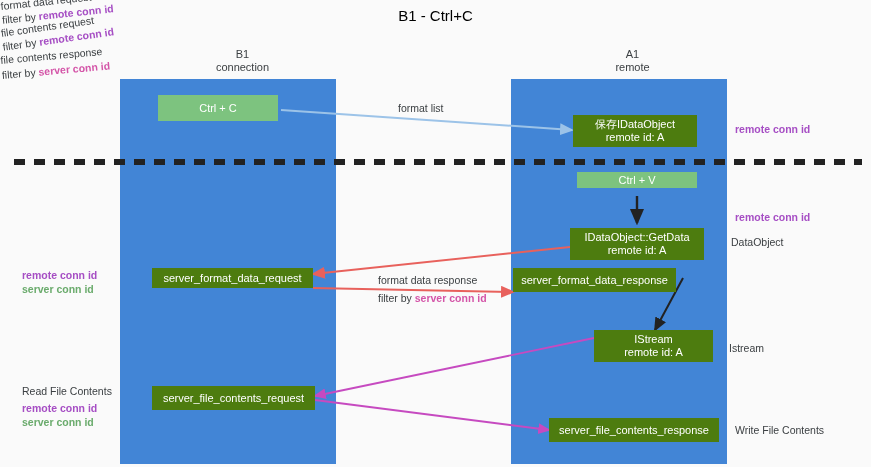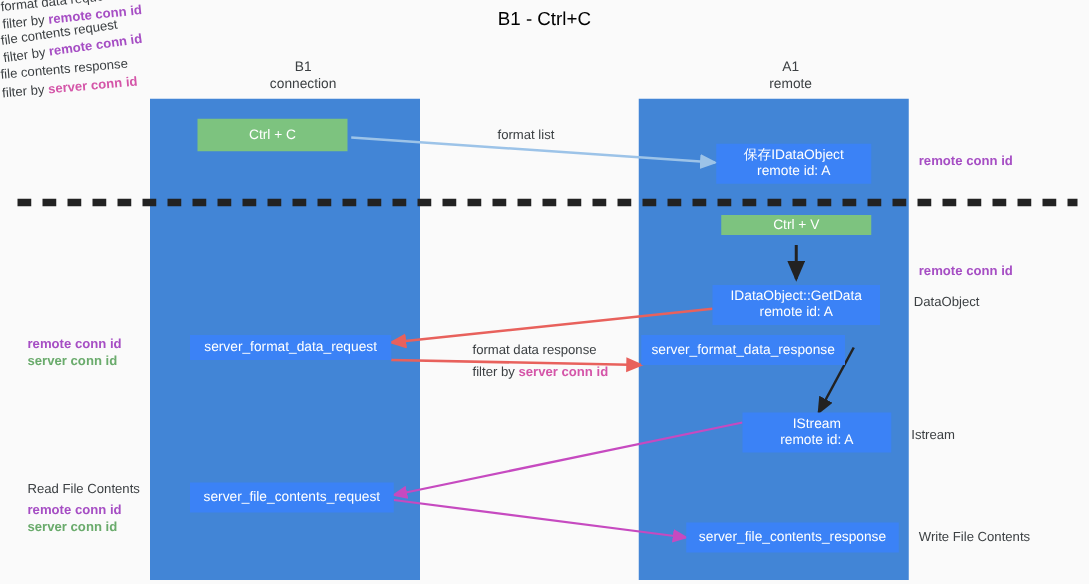--- a/index.html
+++ b/index.html
@@ -20,21 +20,21 @@
     position:absolute;text-align:center;font-size:11px;color:#3c4043;line-height:13px;
   }
 
   .lane{position:absolute;background:#4285d6;}
 
   .node{
     position:absolute;box-sizing:border-box;
     display:flex;justify-content:center;flex-direction:column;
     color:#ffffff;font-size:11px;line-height:13px;text-align:center;
   }
-  .node.orange{background:#3b82f6;}
+  .node.orange{background:#4d7c0f;}
   .node.green{background:#7dc37f;}
 
   .lbl{position:absolute;font-size:10.5px;color:#3c4043;line-height:13px;white-space:nowrap;}
   .lbl.purple{color:#a64ec4;font-weight:bold;}
   .lbl.pink{color:#d455a8;font-weight:bold;}
   .lbl.green{color:#6aab6c;font-weight:bold;}
   .lbl.plain{color:#3c4043;}
   .rot{transform-origin:left top;}
 </style>
 </head>

